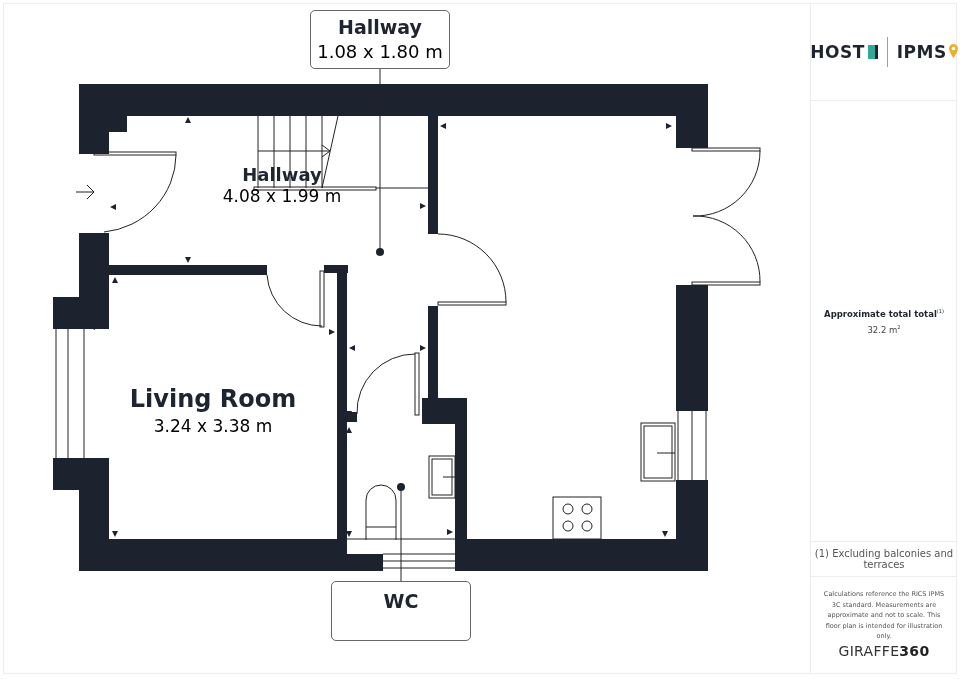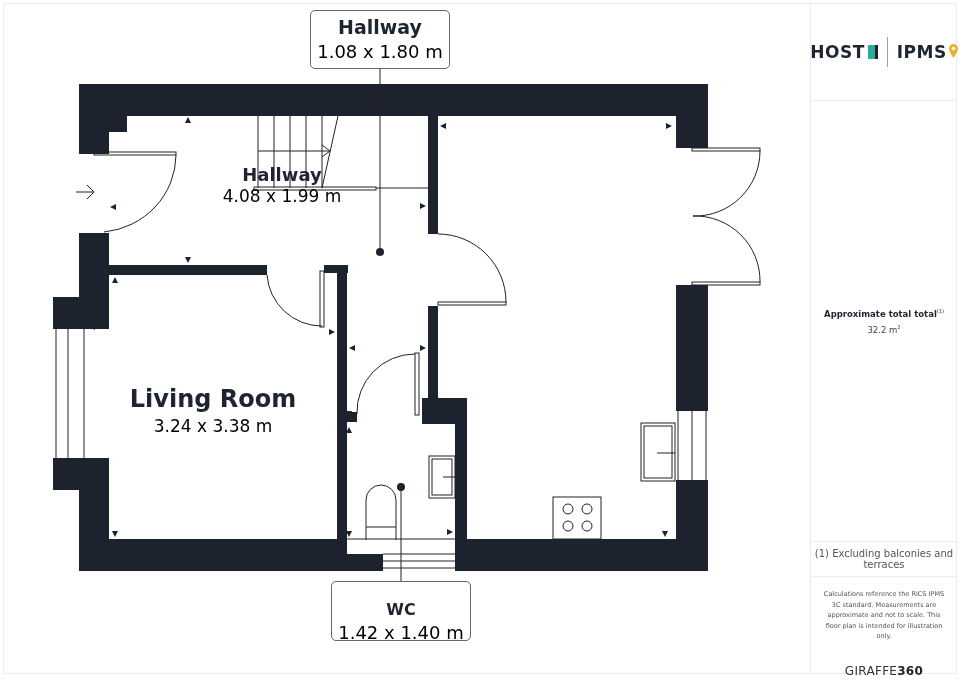--- a/index.html
+++ b/index.html
@@ -11,21 +11,21 @@
   .logo { top:0; height:98px; display:flex; align-items:center; justify-content:center; }
   .logo-wrap { display:flex; align-items:center; font-family:"DejaVu Sans", sans-serif; font-weight:bold; font-size:17px; color:#1e2530; letter-spacing:0.5px; }
   .logo-sep { width:1px; height:30px; background:#9aa0a6; margin:0 9px; }
   .area { top:98px; height:441px; display:flex; flex-direction:column; justify-content:center; align-items:center; }
   .area-title { font-family:"DejaVu Sans", sans-serif; font-weight:bold; font-size:8.5px; color:#1e2530; }
   .area-title sup { font-size:5px; font-weight:normal; }
   .area-value { font-family:"DejaVu Sans", sans-serif; font-size:8.5px; color:#444; margin-top:5px; }
   .area-value sup { font-size:5px; }
   .foot1 { top:539px; height:35px; display:flex; align-items:center; justify-content:flex-end; font-family:"DejaVu Sans", sans-serif; font-size:10px; color:#555; }
   .foot2 { top:574px; height:97px; border-bottom:none; padding:12px 12px 9px 12px; font-family:"DejaVu Sans", sans-serif; font-size:6.5px; color:#555; line-height:10.5px; }
-  .brand { margin-top:24px; font-family:"DejaVu Sans", sans-serif; font-size:12px; color:#333; letter-spacing:0.3px; }
+  .brand { margin-top:4px; font-family:"DejaVu Sans", sans-serif; font-size:14px; color:#333; letter-spacing:0.3px; }
   .brand b { font-weight:bold; color:#222; }
   .lbl-box { position:absolute; background:#fff; border:1.2px solid #666; border-radius:5px; text-align:center; box-sizing:border-box; }
   .room-name { font-family:"DejaVu Sans", sans-serif; font-weight:bold; color:#1e2530; }
   .room-dim { font-family:"DejaVu Sans", sans-serif; color:#000000; }
   .room-label { position:absolute; text-align:center; transform:translateX(-50%); white-space:nowrap; }
 </style>
 </head>
 <body>
 
 <div class="frame"></div>
@@ -168,22 +168,21 @@
   
 
   
   <div class="room-label" style="left:213px; top:385px;">
     <div class="room-name" style="font-size:24px;">Living Room</div>
     <div class="room-dim" style="font-size:17px; margin-top:3px;">3.24 x 3.38 m</div>
   </div>
 
   
   <div class="lbl-box" style="left:331px; top:581px; width:140px; height:60px;">
-    <div class="room-name" style="font-size:16px; margin-top:18px;">WC</div>
-    <div class="room-dim" style="font-size:18px; margin-top:3px;">1.42 x 1.40 m</div>
+    <div class="room-name" style="font-size:19px; margin-top:8px;">WC</div>
   </div>
 </div>
 
 <div class="sidebar">
   <div class="sb-sec logo">
     <div class="logo-wrap">
       <span>HOST</span>
       <span style="display:inline-block; width:7px; height:14px; margin-left:3px; background:#2fa99a; border-right:3px solid #1e2530;"></span>
       <span class="logo-sep"></span>
       <span>IPMS</span>

